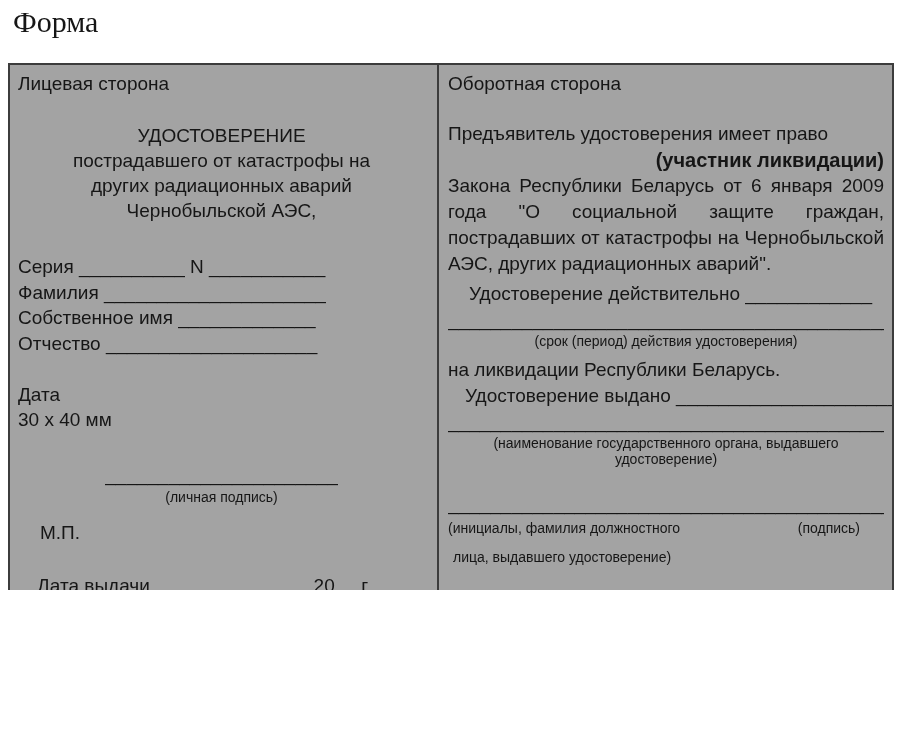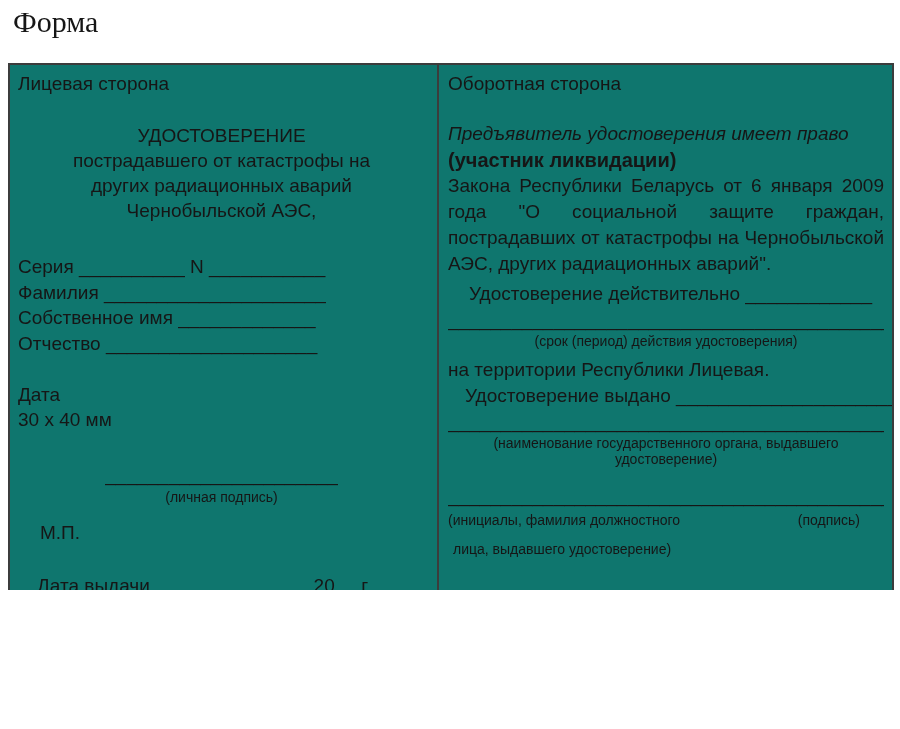--- a/index.html
+++ b/index.html
@@ -18,21 +18,21 @@
     position: absolute; left: 13px; top: 4px;
     font-family: "Liberation Serif", serif;
     font-size: 30px; line-height: 36px; font-weight: 400;
   }
 
   .card {
     position: absolute; left: 8px; top: 63px;
     width: 886px; height: 658px;
     border: 2px solid #3c3c3c;
     display: flex;
-    background: #0f766e;
+    background: #a3a3a3;
   }
 
   .col { overflow: hidden; }
   .col-front {
     width: 429px; min-width: 429px;
     border-right: 2px solid #3c3c3c;
     padding: 6px 12px 0 8px;
   }
   .col-back {
     flex: 1;
@@ -45,30 +45,30 @@
   .front-fields .field-line { line-height: 25.5px; white-space: nowrap; }
   .front-photo { margin-top: 26px; line-height: 25px; }
   .front-sig-line { margin-top: 31px; text-align: center; line-height: 24px; white-space: nowrap; }
   .caption { font-size: 14px; line-height: 16px; }
   .front-sig-caption { text-align: center; margin-top: 2px; }
   .front-stamp { margin-top: 15px; padding-left: 22px; }
   .front-date { margin-top: 27px; padding-left: 19px; white-space: nowrap; }
 
   
   .back-rights { margin-top: 24px; }
-  .back-rights .line { white-space: nowrap; font-style: italic; }
+  .back-rights .line { white-space: nowrap; }
   .article-no { font-weight: bold; font-size: 20px; margin-left: 9px; }
-  .back-participant { text-align: left; font-weight: bold; font-size: 20px; line-height: 26px; }
+  .back-participant { text-align: right; font-weight: bold; font-size: 20px; line-height: 26px; }
   .back-law { text-align: justify; line-height: 26px; }
   .back-valid { margin-top: 4px; text-indent: 21px; white-space: nowrap; }
   .blank-line { white-space: nowrap; overflow: hidden; line-height: 26px; }
   .center-caption { text-align: center; margin-top: 0px; }
   .back-territory { margin-top: 8px; }
   .back-issued { text-indent: 17px; white-space: nowrap; }
-  .official-row { display: flex; justify-content: flex-start; margin-top: 16px; white-space: nowrap; overflow: hidden; }
+  .official-row { display: flex; justify-content: flex-start; margin-top: 24px; white-space: nowrap; overflow: hidden; }
   .official-captions { display: flex; margin-top: 3px; }
   .cap-sign { margin-left: auto; margin-right: 24px; text-align: center; }
   .official-caption2 { margin-top: 13px; padding-left: 5px; }
   .back-stamp { margin-top: 31px; padding-left: 21px; }
 </style>
 </head>
 <body>
 
 <div class="page">
 
@@ -114,21 +114,21 @@
       </div>
 
       <div class="back-participant">(участник ликвидации)</div>
 
       <div class="back-law">Закона Республики Беларусь от 6 января 2009 года "О социальной защите граждан, пострадавших от катастрофы на Чернобыльской АЭС, других радиационных аварий".</div>
 
       <div class="back-valid">Удостоверение действительно ____________</div>
       <div class="blank-line">____________________________________________</div>
       <div class="caption center-caption">(срок (период) действия удостоверения)</div>
 
-      <div class="back-territory">на территории Республики Лицевая.</div>
+      <div class="back-territory">на ликвидации Республики Беларусь.</div>
 
       <div class="back-issued">Удостоверение выдано _____________________</div>
       <div class="blank-line">____________________________________________</div>
       <div class="caption center-caption">(наименование государственного органа, выдавшего удостоверение)</div>
 
       <div class="official-row">
         <span>_________________________________</span>
         <span>____________</span>
       </div>
       <div class="caption official-captions">

